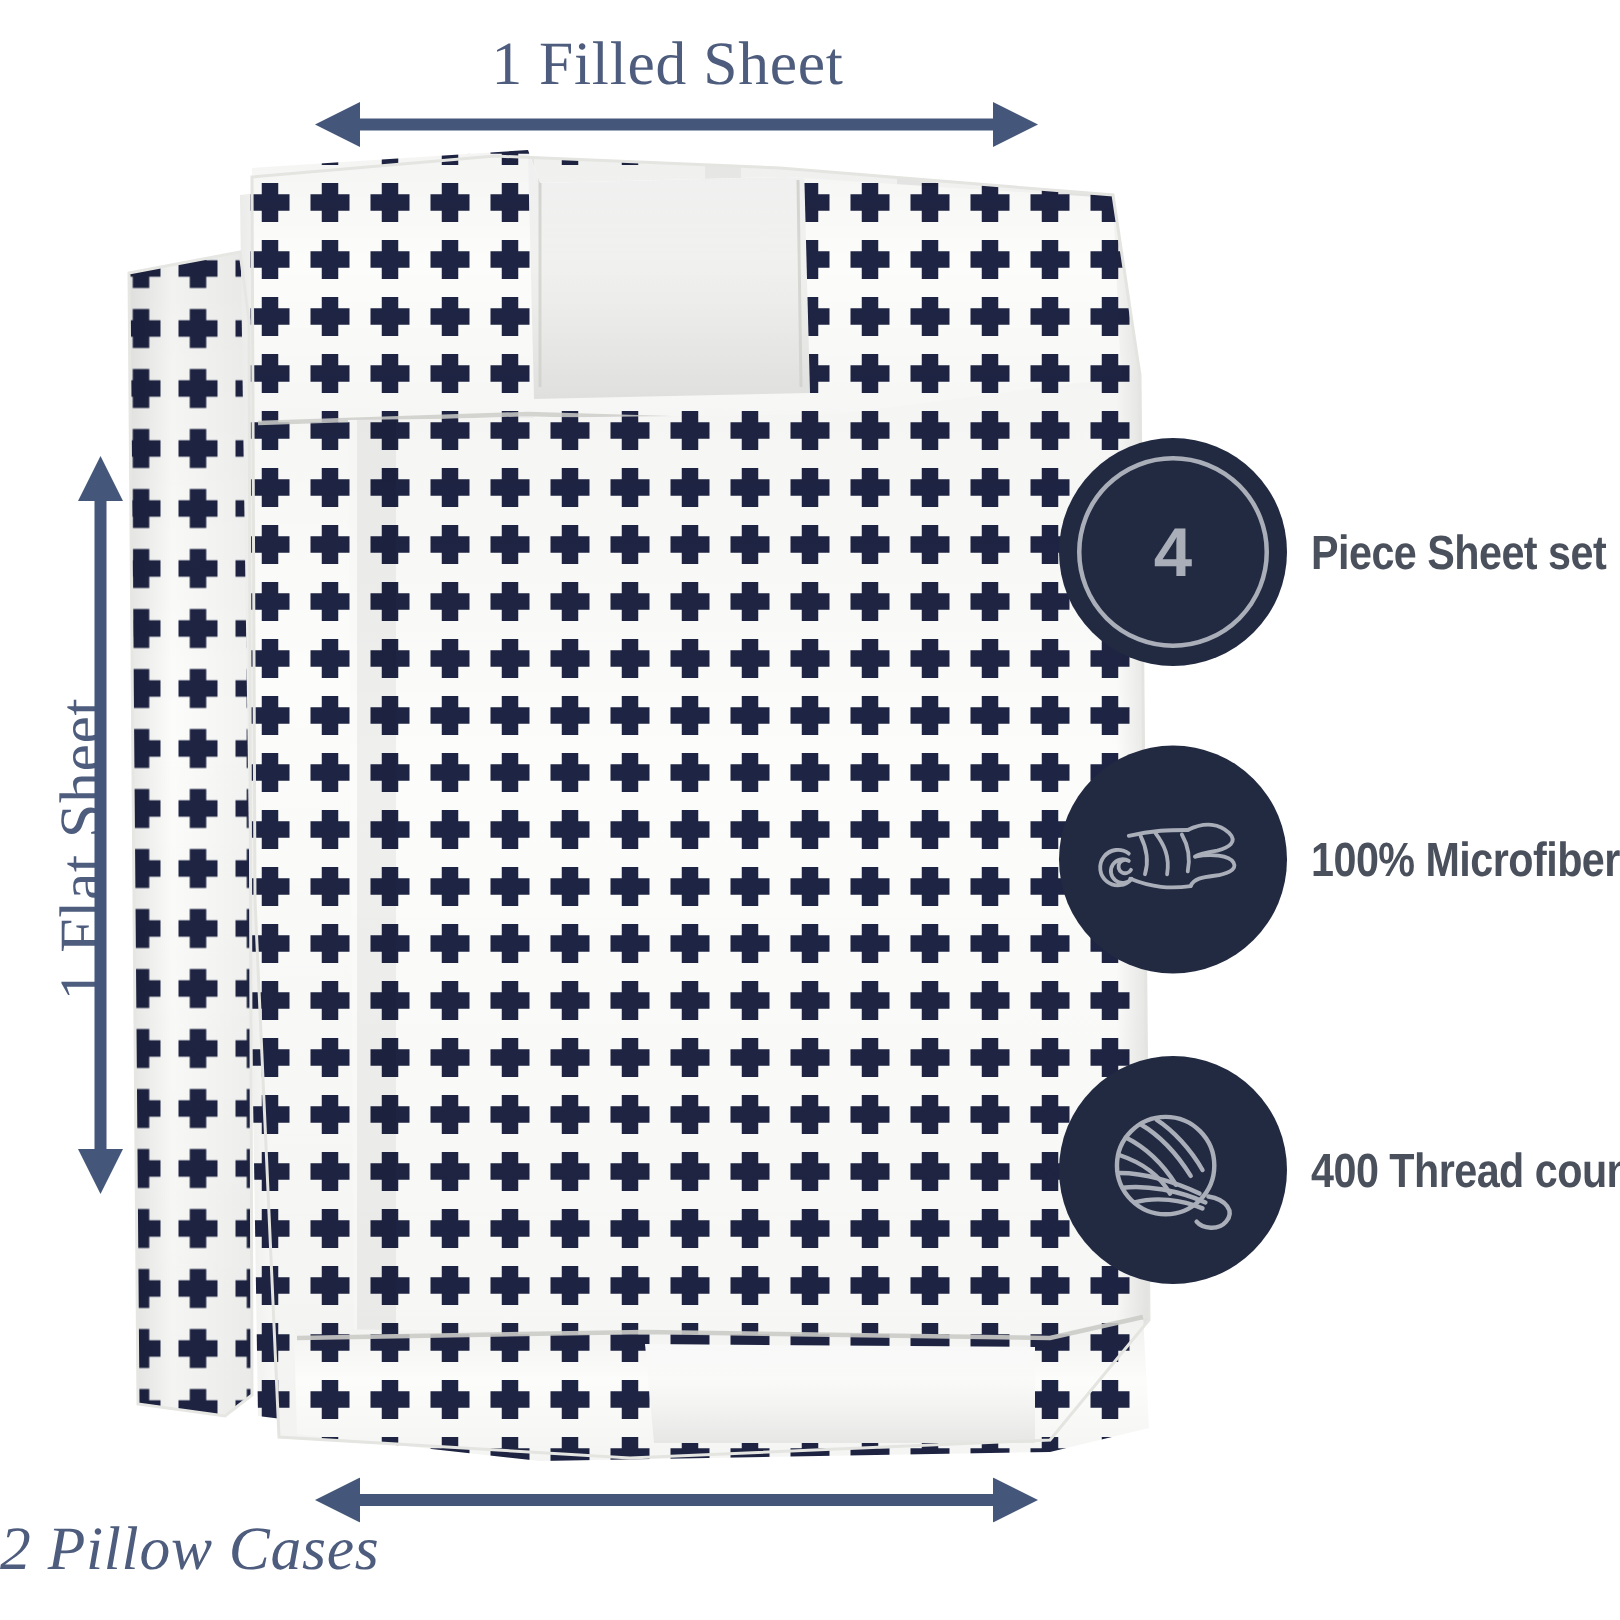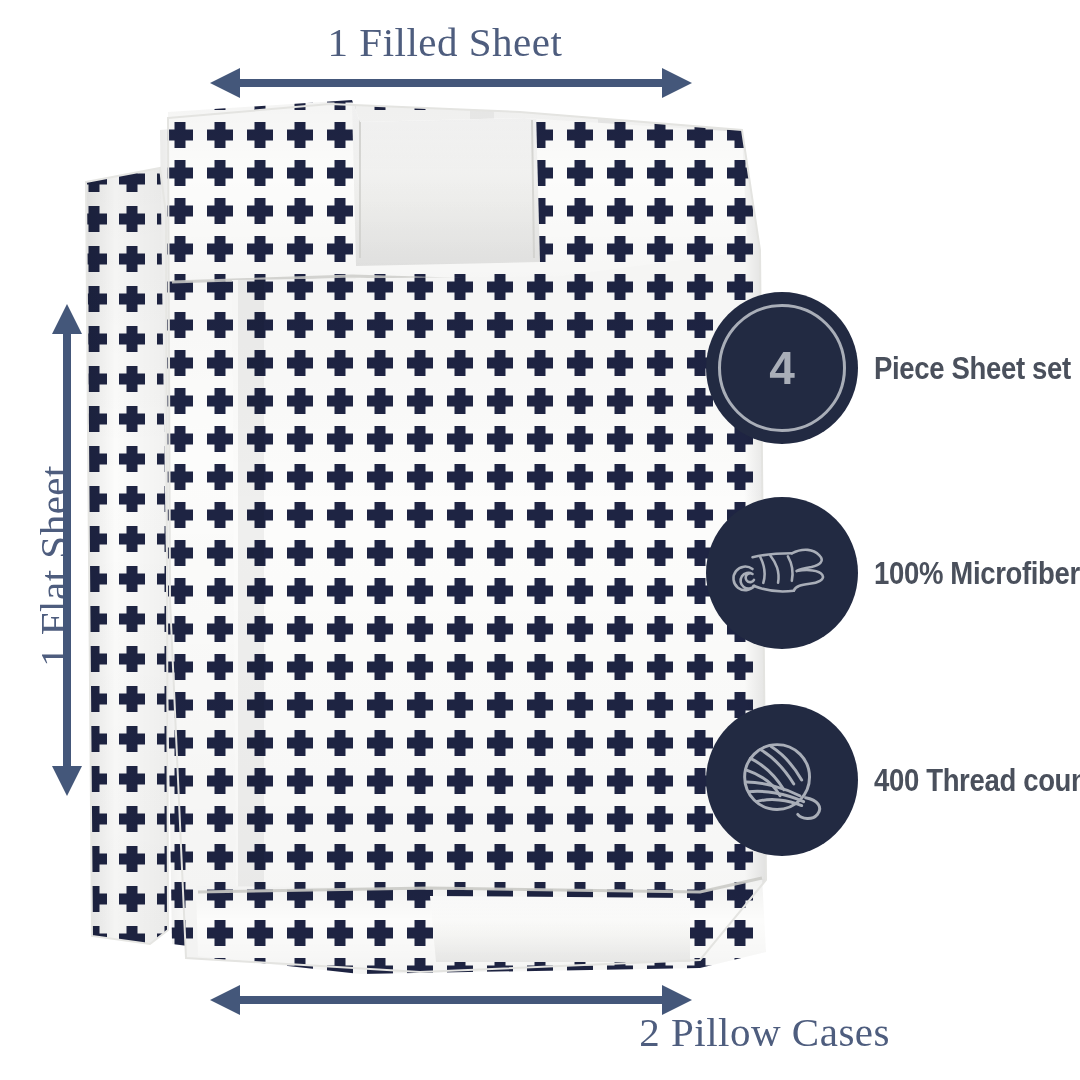--- a/index.html
+++ b/index.html
@@ -50,23 +50,23 @@
     left: 0; top: 18px;
     width: 1080px;
     text-align: center;
     padding-right: 190px;
     box-sizing: border-box;
   }
   #label-pillow {
     font-size: 41px;
     left: 0; top: 1008px;
     width: 1080px;
-    text-align: right;
-    padding-right: 190px;
+    text-align: left;
     box-sizing: border-box;
+    font-style: italic;
   }
   #label-flat {
     font-size: 41px;
     left: -206px;
     top: 542px;
     width: 520px;
     text-align: center;
     transform: rotate(-90deg);
   }
 

